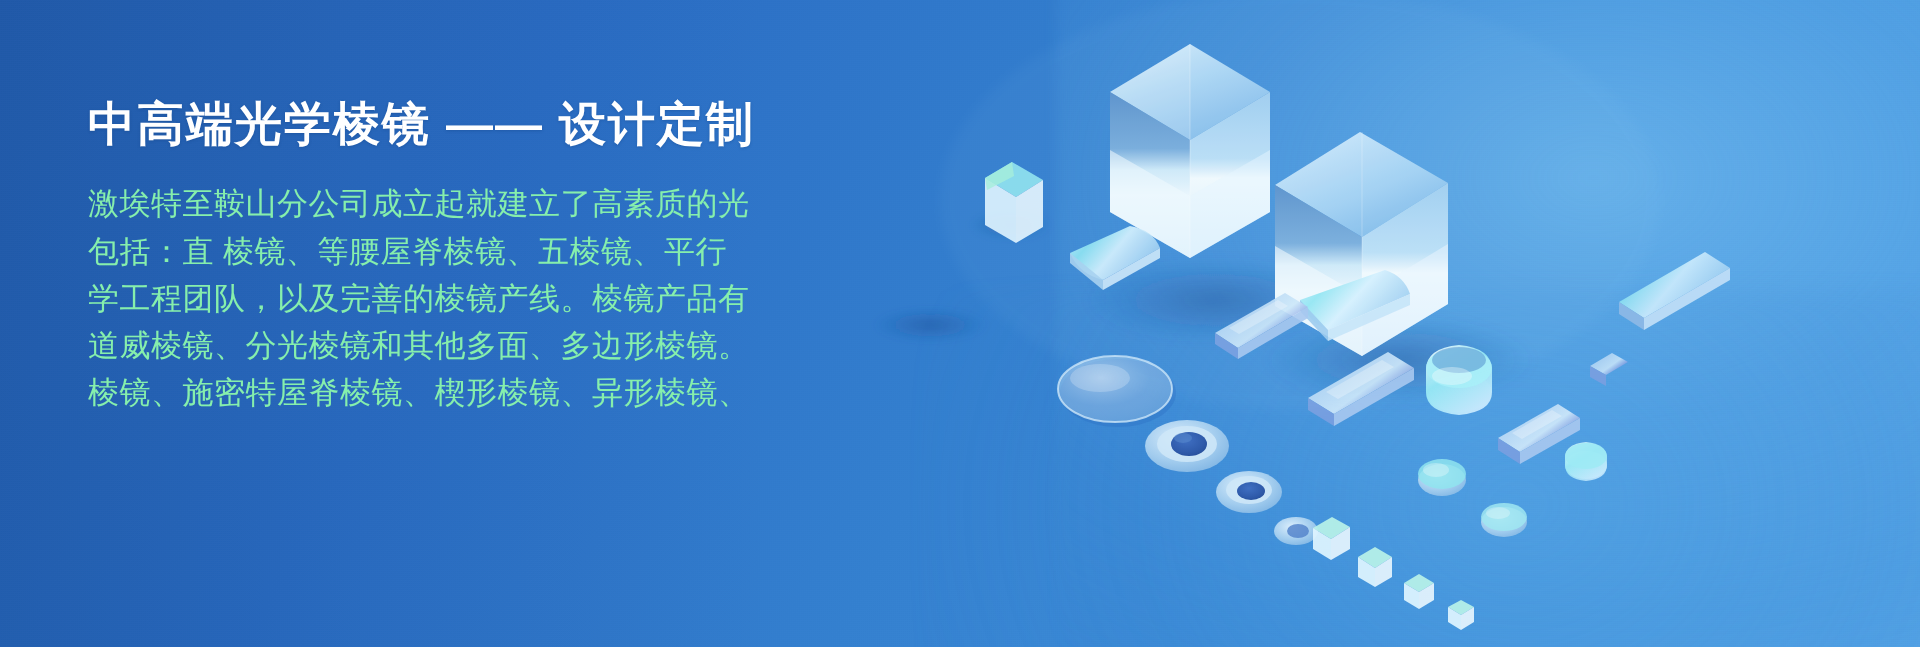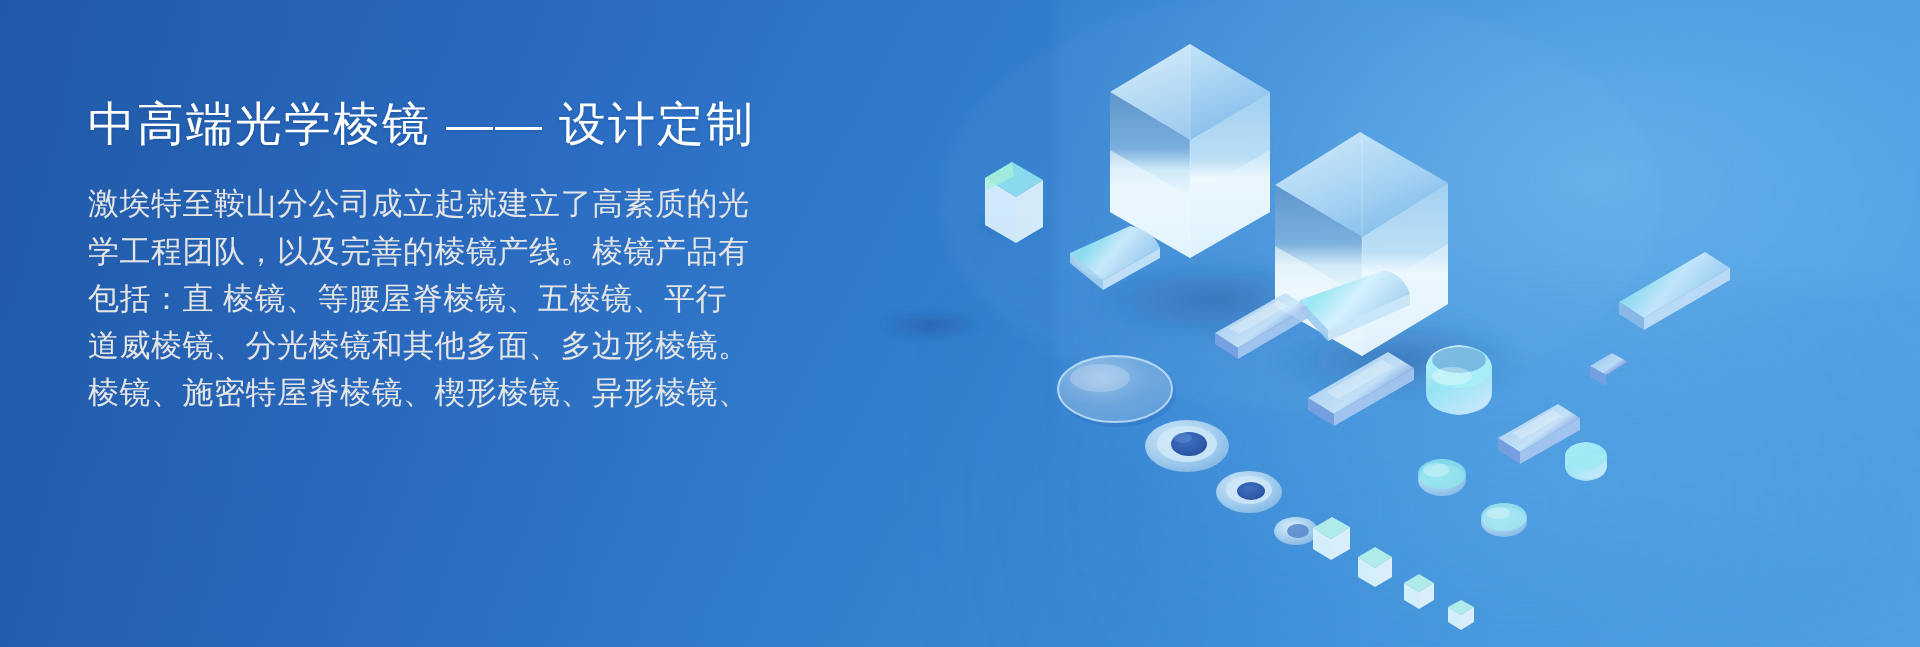--- a/index.html
+++ b/index.html
@@ -61,29 +61,29 @@
   .copy {
     position: absolute;
     left: 88px;
     top: 96px;
     width: 760px;
     z-index: 20;
   }
   .headline {
     color: #ffffff;
     font-size: 47px;
-    font-weight: 400;
+    font-weight: 700;
     letter-spacing: 2px;
     line-height: 1.2;
     white-space: nowrap;
     text-shadow: 0 1px 3px rgba(16,60,120,0.30);
     margin: 0 0 28px 0;
   }
   .body-copy {
-    color: #e5e5e5;
+    color: #86efac;
     font-size: 31px;
     font-weight: 400;
     line-height: 1.52;
     letter-spacing: 0.5px;
     margin: 0;
   }
   .body-copy .ln { display: block; white-space: nowrap; }
 
   
   .art {
@@ -321,20 +321,20 @@
       <ellipse cx="1300" cy="200" rx="360" ry="210" fill="#a5d8f5" opacity="0.05" filter="url(#blurMd)"></ellipse>
     </svg>
   </div>
 
   <div class="bg-noise"></div>
 
   <div class="copy">
     <h1 class="headline">中高端光学棱镜 —— 设计定制</h1>
     <p class="body-copy">
       <span class="ln">激埃特至鞍山分公司成立起就建立了高素质的光</span>
+      <span class="ln">包括：直  棱镜、等腰屋脊棱镜、五棱镜、平行</span>
       <span class="ln">学工程团队，以及完善的棱镜产线。棱镜产品有</span>
-      <span class="ln">包括：直  棱镜、等腰屋脊棱镜、五棱镜、平行</span>
       <span class="ln">道威棱镜、分光棱镜和其他多面、多边形棱镜。</span>
       <span class="ln">棱镜、施密特屋脊棱镜、楔形棱镜、异形棱镜、</span>
     </p>
   </div>
 
 </div>
 
 </body></html>

